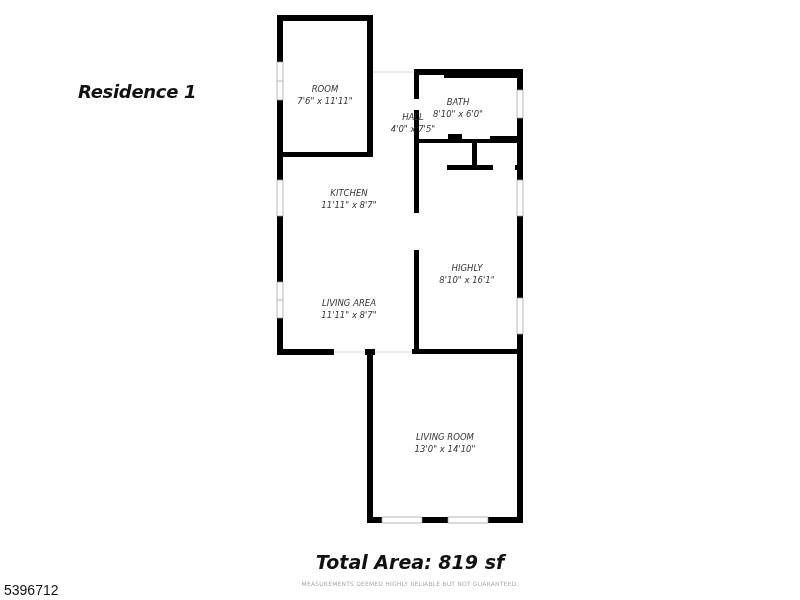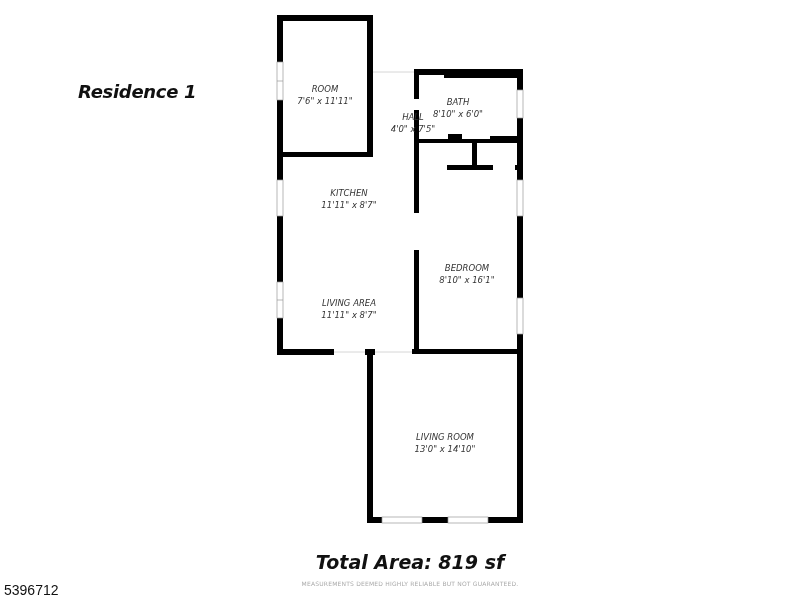--- a/index.html
+++ b/index.html
@@ -84,21 +84,21 @@
 </div>
 <div class="room-label" style="left:349px; top:187px;">
   <span>KITCHEN</span>
   <span class="dim">11'11" x 8'7"</span>
 </div>
 <div class="room-label" style="left:349px; top:297px;">
   <span>LIVING AREA</span>
   <span class="dim">11'11" x 8'7"</span>
 </div>
 <div class="room-label" style="left:467px; top:262px;">
-  <span>BEDROOM</span>
+  <span>HIGHLY</span>
   <span class="dim">8'10" x 16'1"</span>
 </div>
 <div class="room-label" style="left:445px; top:431px;">
   <span>LIVING ROOM</span>
   <span class="dim">13'0" x 14'10"</span>
 </div>
 
 <div class="total">Total Area: 819 sf</div>
 <div class="disclaimer">MEASUREMENTS DEEMED HIGHLY RELIABLE BUT NOT GUARANTEED.</div>
 <div class="listing-id">5396712</div>

